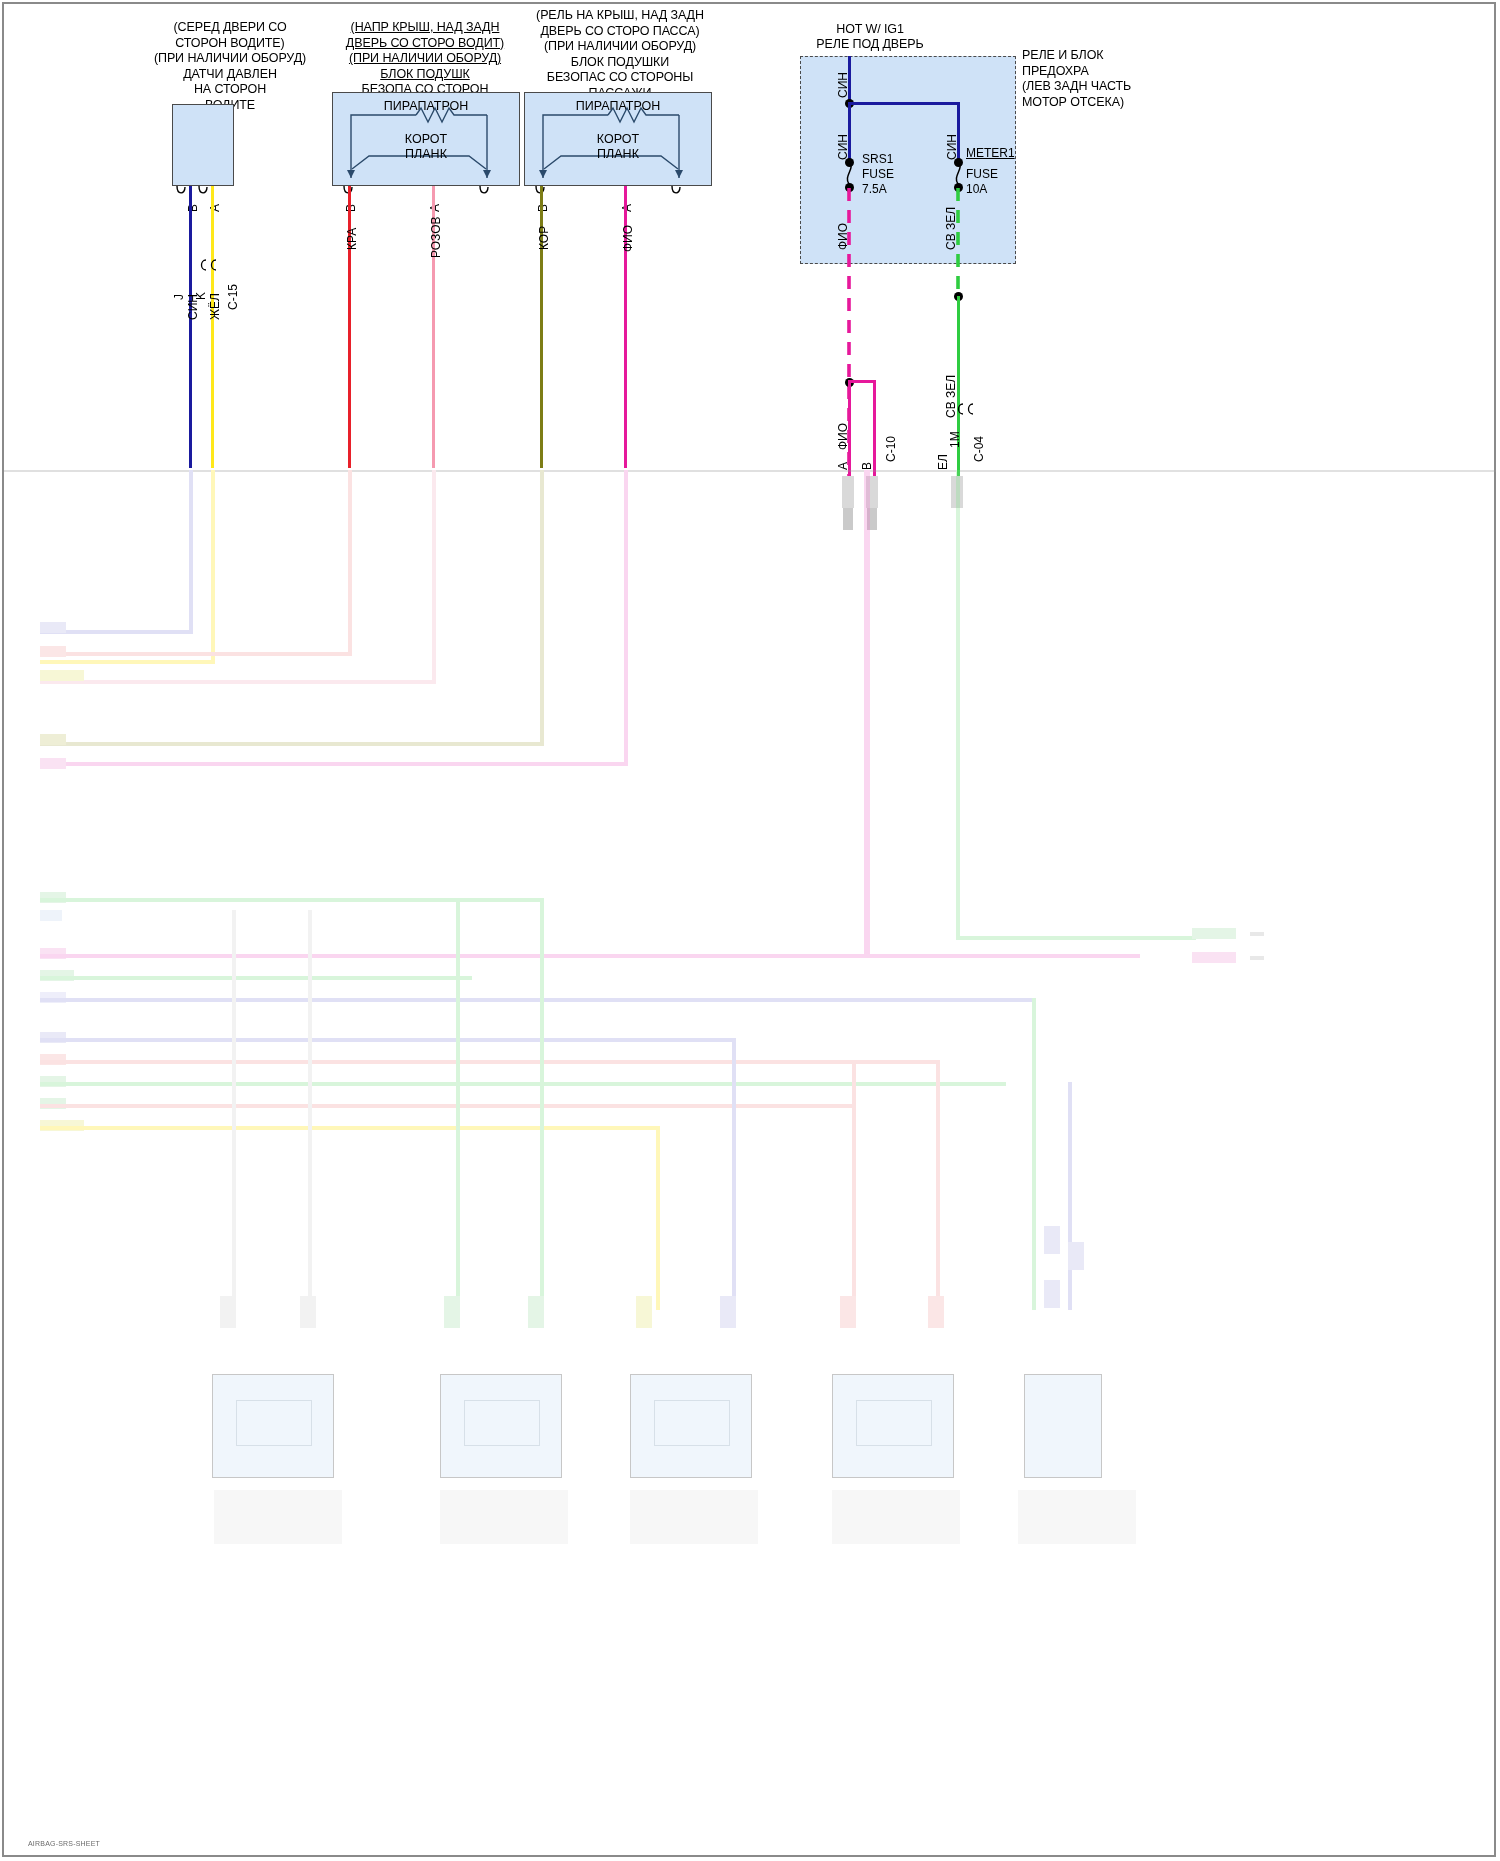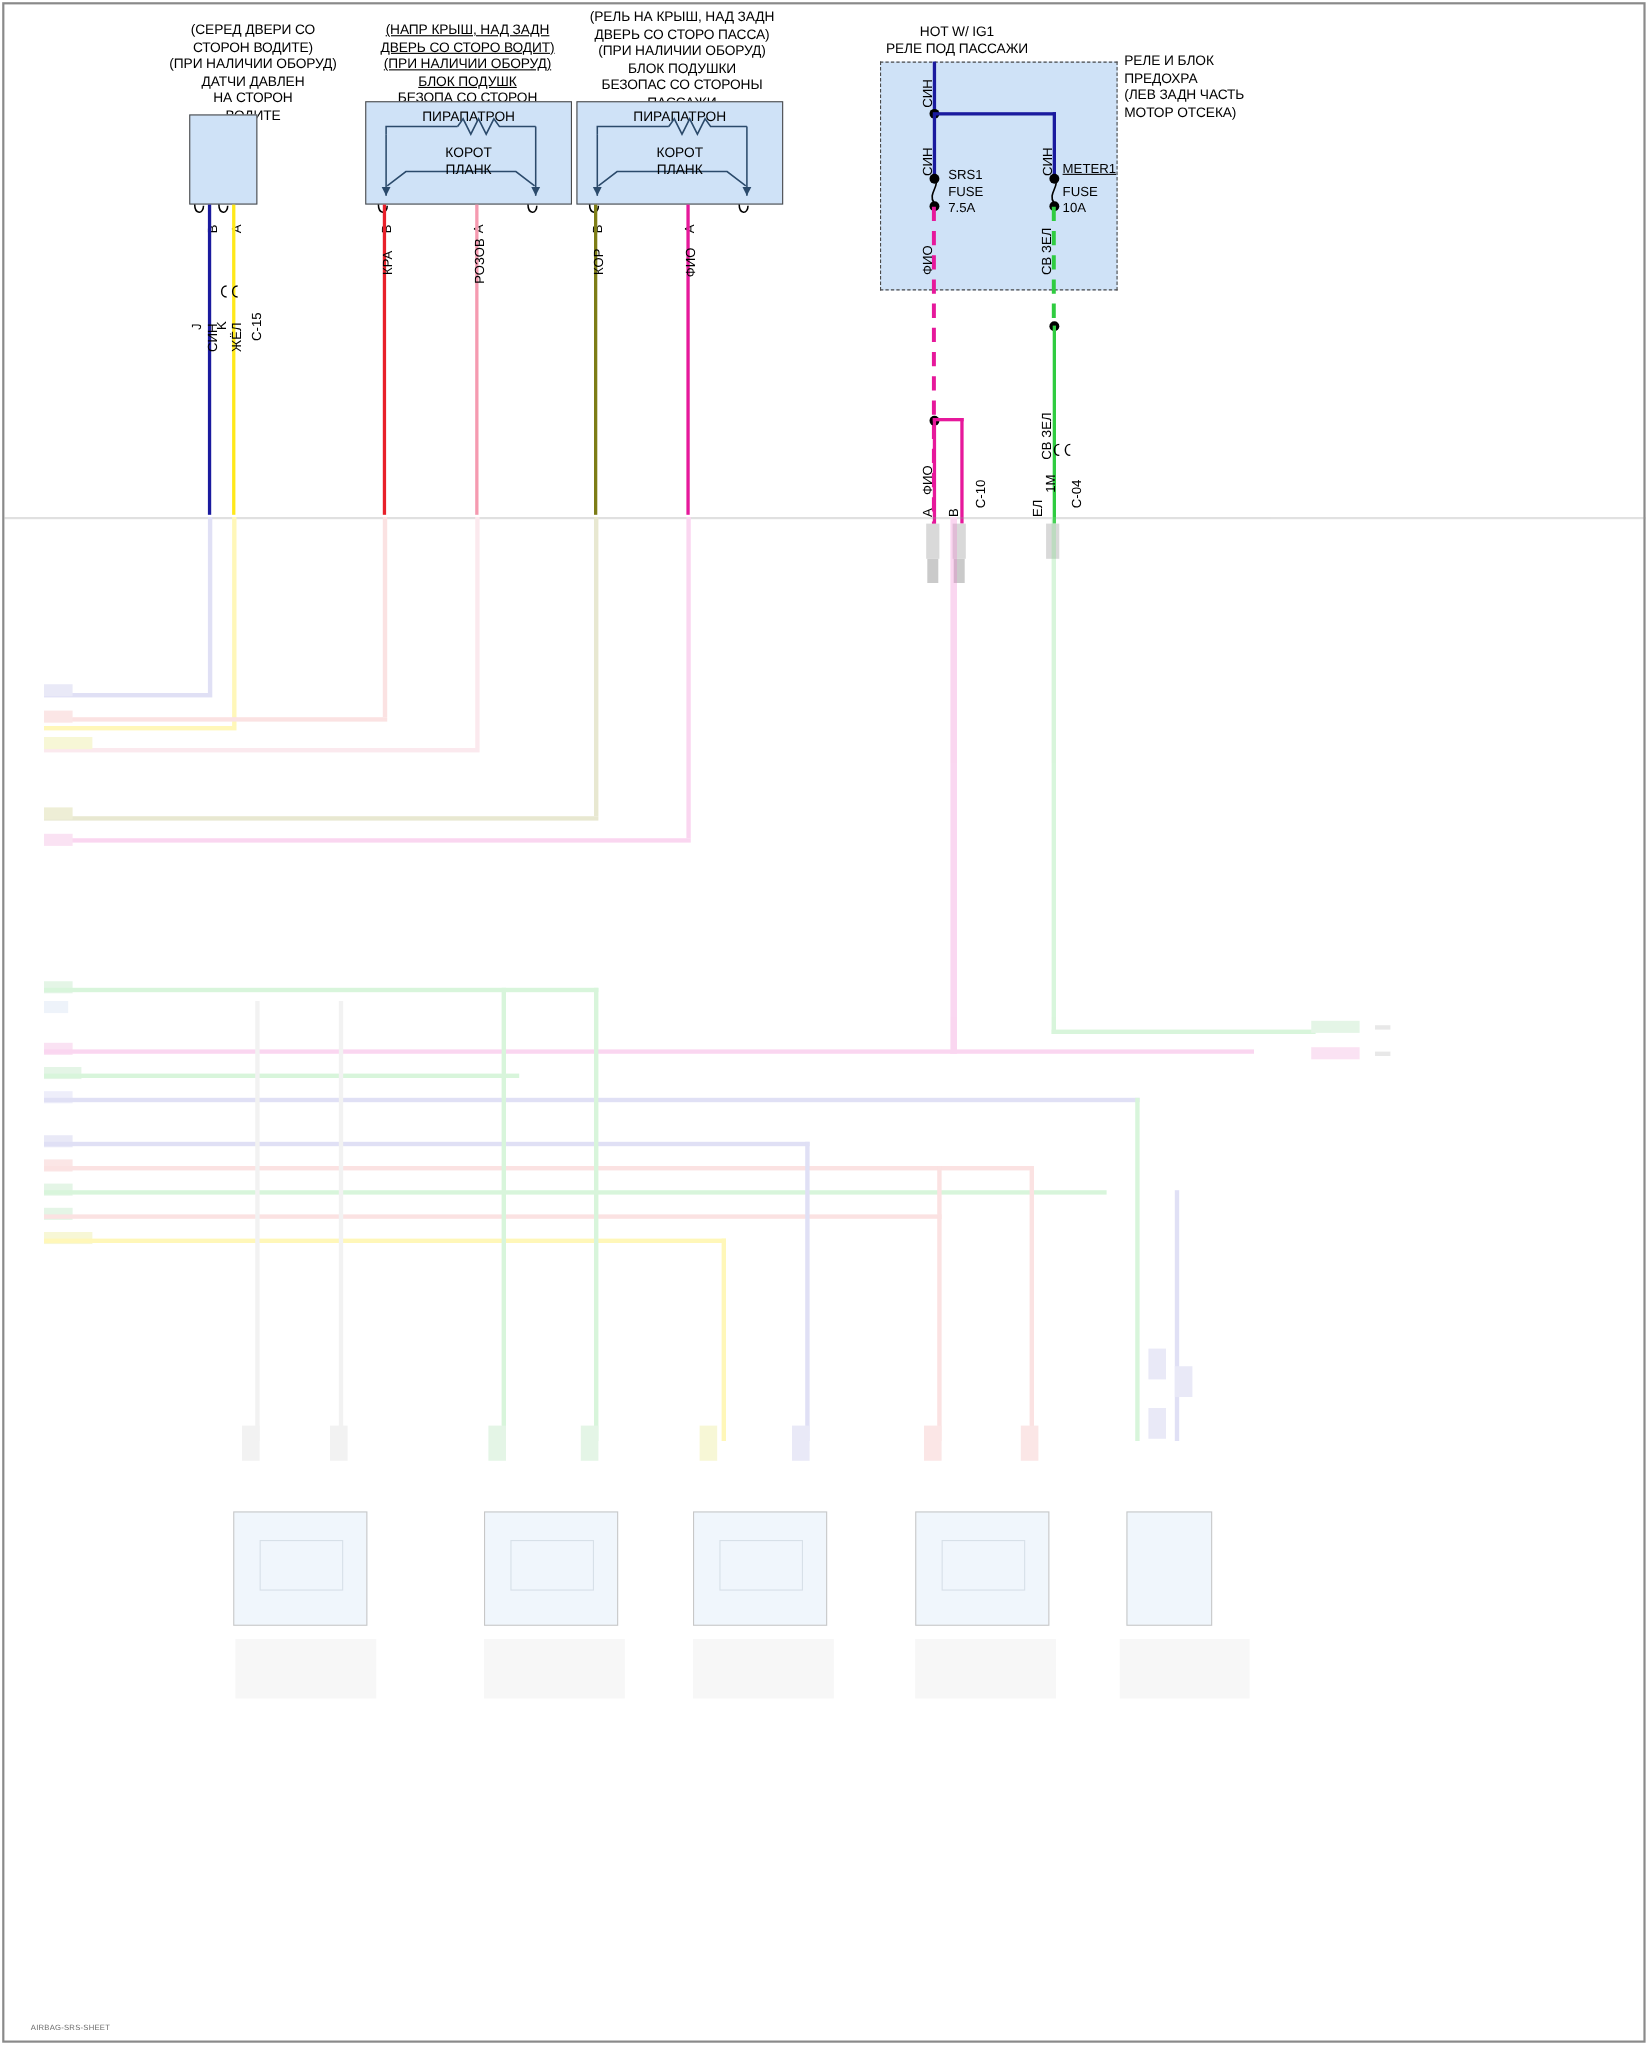--- a/index.html
+++ b/index.html
@@ -194,21 +194,21 @@
   <div class="vlbl" style="left:536px; top:212px;">B</div>
   <div class="vlbl" style="left:620px; top:212px;">A</div>
 
   <div class="w" style="left:540px; top:186px; width:3px; height:282px; background:#7d7d16;"></div>
   <div class="w" style="left:624px; top:186px; width:3px; height:282px; background:#e6189b;"></div>
 
   <div class="vlbl" style="left:537px; top:250px;">КОР</div>
   <div class="vlbl" style="left:621px; top:252px;">ФИО</div>
 
   <div class="cap" style="left:760px; top:22px; width:220px;">HOT W/ IG1</div>
-  <div class="cap" style="left:760px; top:37px; width:220px;">РЕЛЕ ПОД ПАССАЖИ</div>
+  <div class="cap" style="left:760px; top:37px; width:220px;">РЕЛЕ ПОД ДВЕРЬ</div>
 
   <div class="box dashed" style="left:800px; top:56px; width:216px; height:208px;"></div>
 
   <div class="cap left" style="left:1022px; top:48px; width:160px;">РЕЛЕ И БЛОК
 ПРЕДОХРА
 (ЛЕВ ЗАДН ЧАСТЬ
 МОТОР ОТСЕКА)</div>
 
   <div class="w" style="left:848px; top:56px; width:3px; height:46px; background:#1a1a9e;"></div>
   <div class="vlbl" style="left:836px; top:98px;">СИН</div>

